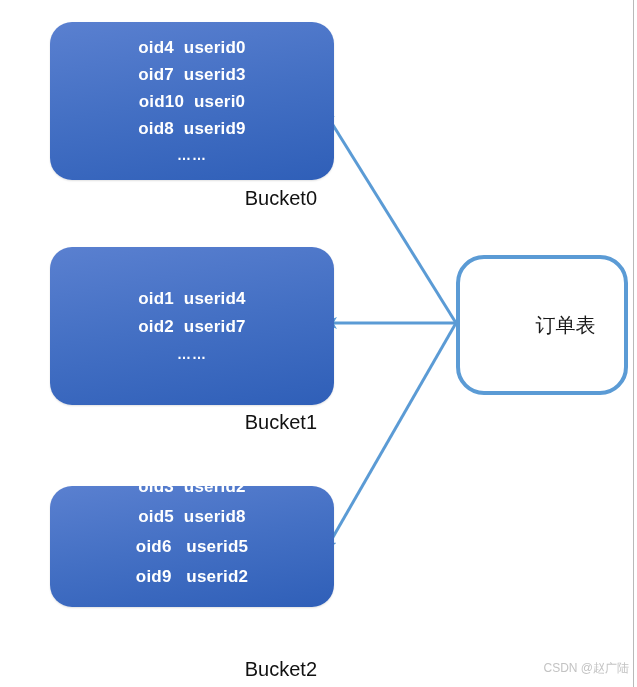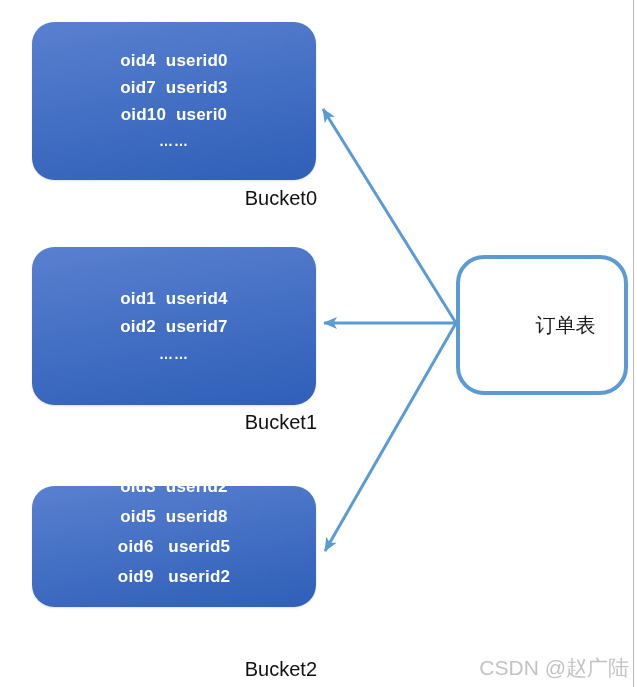--- a/index.html
+++ b/index.html
@@ -6,21 +6,21 @@
   .canvas{
     position:relative;
     width:637px;height:687px;
     background:#ffffff;
     overflow:hidden;
     font-family:"Liberation Sans",sans-serif;
   }
   
   .bucket{
     position:absolute;
-    left:32px;width:284px;height:158px;
+    left:50px;width:284px;height:158px;
     border-radius:22px;
     background:linear-gradient(170deg,
       var(--bucket-top,#5a80d0) 0%,
       var(--bucket-mid,#4470c4) 48%,
       var(--bucket-bottom,#2f5fb8) 100%);
     box-shadow:0 1px 2px rgba(0,0,0,.12);
     display:flex;flex-direction:column;
     justify-content:center;align-items:center;
   }
   .bucket0{top:22px;}
@@ -74,21 +74,21 @@
   .arrows line{stroke:var(--arrow,#5b9bd5);stroke-width:3;}
   .arrowhead-shape{fill:var(--arrow,#5b9bd5);}
   
   .edge-line{
     position:absolute;top:0;left:633px;width:1px;height:687px;
     background:var(--edge-line,#b9b9b9);
   }
   .watermark{
     position:absolute;right:8px;top:658px;
     color:var(--watermark-text,#c3c3c3);
-    font-size:21px;line-height:20px;
+    font-size:12px;line-height:20px;
     text-shadow:0 1px 0 rgba(255,255,255,.8);
     white-space:nowrap;
     margin-left:37px;
   }
 </style>
 </head>
 <body>
 
 <div class="canvas">
 
@@ -100,20 +100,21 @@
     </defs>
     <line x1="456" y1="323" x2="323" y2="109" marker-end="url(#ah)"></line>
     <line x1="456" y1="323" x2="324" y2="323" marker-end="url(#ah)"></line>
     <line x1="456" y1="323" x2="325" y2="551" marker-end="url(#ah)"></line>
   </svg>
 
   <div class="bucket bucket0">
     <div class="bucket-row">oid4  userid0</div>
     <div class="bucket-row">oid7  userid3</div>
     <div class="bucket-row">oid10  useri0</div>
+    <div class="bucket-row">oid8  userid9</div>
     <div class="bucket-ellipsis">……</div>
   </div>
   <div class="bucket-label label0">Bucket0</div>
 
   <div class="bucket bucket1">
     <div class="bucket-row">oid1  userid4</div>
     <div class="bucket-row">oid2  userid7</div>
     <div class="bucket-ellipsis">……</div>
   </div>
   <div class="bucket-label label1">Bucket1</div>

